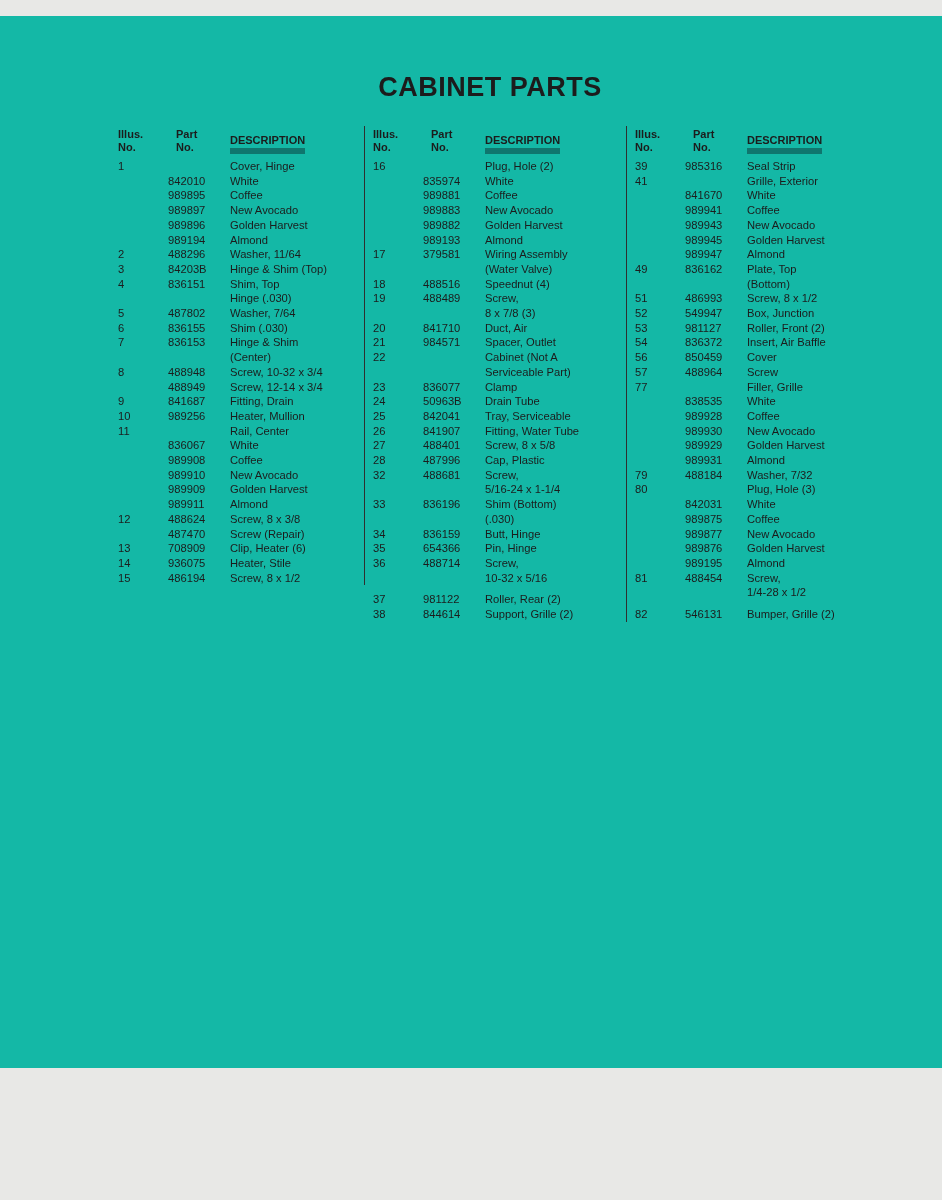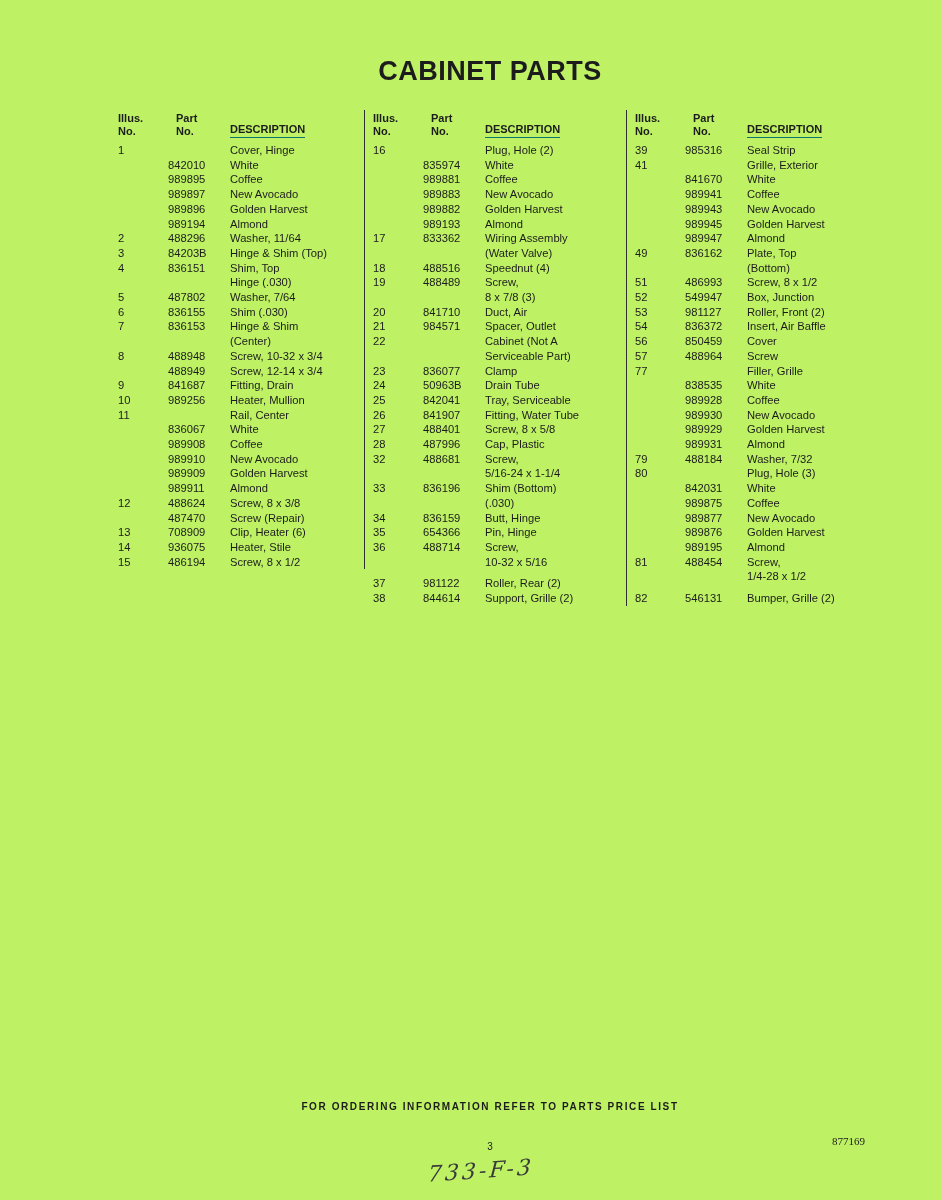--- a/index.html
+++ b/index.html
@@ -1,20 +1,20 @@
 <!DOCTYPE html>
 <html><head>
 <meta charset="utf-8">
 <style>
   html,body { margin:0; padding:0; background:#e8e8e6; }
   .page {
     position:relative;
-    width:942px; height:1200px;
-    margin:0 auto;
-    background:#bef264;
+    width:942px; height:1052px;
+    margin:16px auto;
+    background:#14b8a6;
     font-family:"Liberation Sans", sans-serif;
     color:#1c1c1c;
     overflow:hidden;
   }
   .title {
     position:absolute; top:56px; left:38px; right:0;
     text-align:center;
     font-size:27px; font-weight:bold; letter-spacing:0.5px;
   }
   .subtitle {
@@ -27,21 +27,21 @@
     display:flex; align-items:flex-start;
   }
   .col { box-sizing:border-box; padding:2px 16px 0 5px; }
   .col-1 { width:252px; border-right:1px solid #2f2f2f; }
   .col-2 { width:262px; border-right:1px solid #2f2f2f; padding-left:8px; }
   .col-3 { width:235px; padding-left:8px; }
   .col-header { display:flex; margin-bottom:5px; }
   .h-illus { width:50px; font-size:11px; font-weight:bold; line-height:13px; }
   .h-part  { width:62px; font-size:11px; font-weight:bold; line-height:13px; padding-left:8px; box-sizing:border-box; }
   .h-desc  { flex:1; font-size:11px; font-weight:bold; display:flex; align-items:flex-end; }
-  .h-desc span { display:inline-block; border-bottom:1px solid #0f766e; padding-bottom:2px; }
+  .h-desc span { display:inline-block; border-bottom:6px solid #0f766e; padding-bottom:2px; }
   .prow { display:flex; font-size:11.2px; line-height:14.7px; white-space:nowrap; }
   .c-illus { width:50px; flex:none; }
   .c-part  { width:62px; flex:none; }
   .c-desc  { flex:1; }
   .gap { height:7px; }
   .footer-note {
     position:absolute; top:1101px; left:38px; right:0;
     text-align:center;
     font-size:10px; font-weight:bold; letter-spacing:1.6px;
   }
@@ -274,21 +274,21 @@
             <span class="c-part">989882</span>
             <span class="c-desc">Golden Harvest</span>
           </div>
           <div class="prow">
             <span class="c-illus"></span>
             <span class="c-part">989193</span>
             <span class="c-desc">Almond</span>
           </div>
           <div class="prow">
             <span class="c-illus">17</span>
-            <span class="c-part">833362</span>
+            <span class="c-part">379581</span>
             <span class="c-desc">Wiring Assembly</span>
           </div>
           <div class="prow">
             <span class="c-illus"></span>
             <span class="c-part"></span>
             <span class="c-desc">(Water Valve)</span>
           </div>
           <div class="prow">
             <span class="c-illus">18</span>
             <span class="c-part">488516</span>

